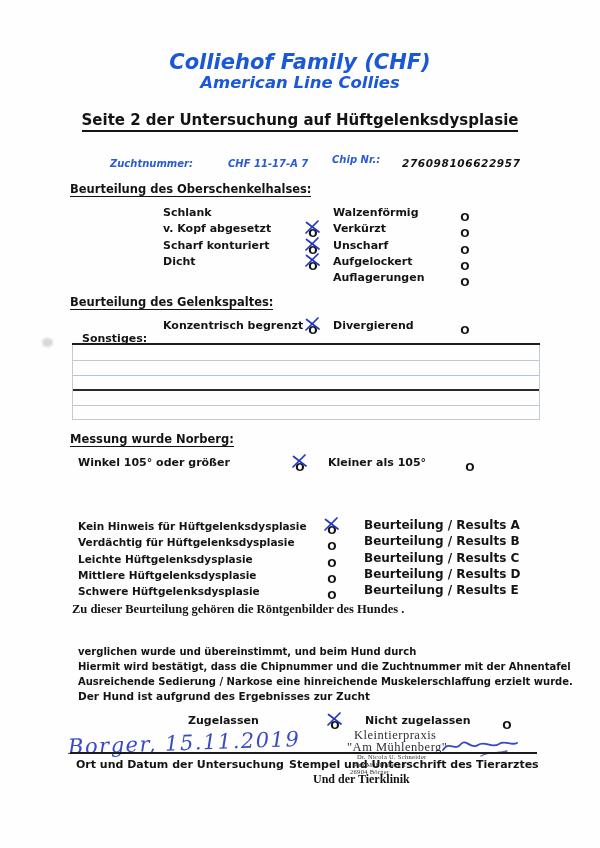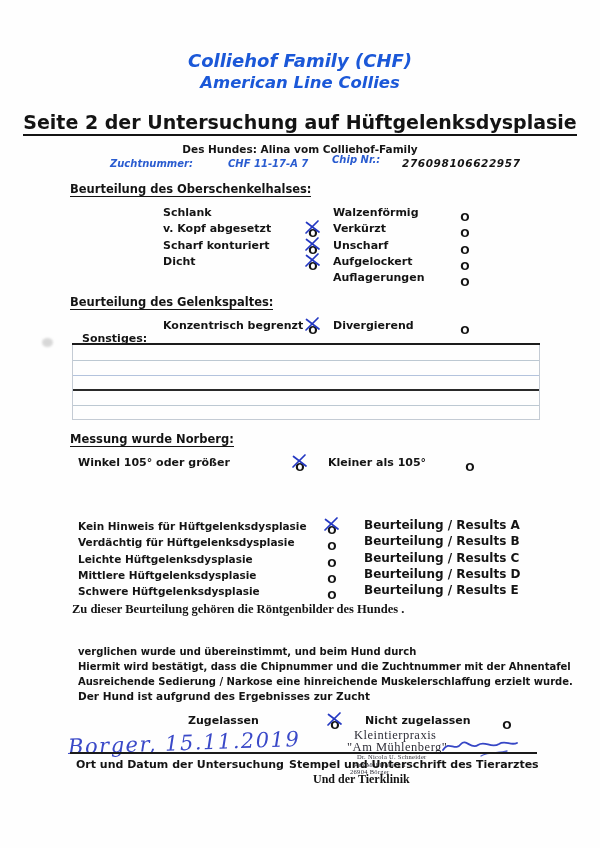--- a/index.html
+++ b/index.html
@@ -9,21 +9,21 @@
     overflow:hidden;margin:0 auto;
   }
   .abs{position:absolute;}
   .b{font-weight:bold;}
   .ctr{left:0;width:600px;text-align:center;}
 
   
   .blue-title{color:#1b58d8;font-weight:bold;font-style:italic;}
   .blue-lbl{color:#2a5cd0;font-weight:bold;font-style:italic;font-size:10px;}
 
-  .page-title{font-size:19px;font-weight:bold;}
+  .page-title{font-size:15px;font-weight:bold;}
   .page-title span{border-bottom:2px solid #141414;padding-bottom:1px;}
 
   .sec-head{font-size:11.5px;font-weight:bold;}
   .sec-head span{border-bottom:1.6px solid #141414;padding-bottom:0px;}
   .sec-head.no-ul span{border-bottom:none;}
 
   
   .chkgrid{display:grid;}
   .chkgrid .row{display:contents;}
   .cell{font-size:11px;font-weight:bold;white-space:nowrap;height:16.3px;line-height:14px;}
@@ -72,26 +72,25 @@
 
   .smudge{width:11px;height:9px;background:#b9b9b9;border-radius:50%;opacity:0.55;filter:blur(1px);}
 </style>
 </head>
 <body>
 
 <div class="page">
 
   <div class="abs smudge" style="left:42px;top:338px;"></div>
 
-  <div class="abs ctr blue-title" style="top:50px;font-size:18px;">Colliehof Family (CHF)</div>
+  <div class="abs ctr blue-title" style="top:50px;font-size:21px;">Colliehof Family (CHF)</div>
   <div class="abs ctr blue-title" style="top:73px;font-size:16.5px;">American Line Collies</div>
 
   <div class="abs ctr page-title" style="top:111px;"><span>Seite 2 der Untersuchung auf Hüftgelenksdysplasie</span></div>
 
-  <div class="abs ctr b" style="top:143px;font-size:10.5px;">Des Hundes: Alina vom Colliehof-Family</div>
 
   <div class="abs blue-lbl" style="left:110px;top:158px;">Zuchtnummer:</div>
   <div class="abs blue-lbl" style="left:228px;top:158px;">CHF 11-17-A 7</div>
   <div class="abs blue-lbl" style="left:332px;top:154px;">Chip Nr.:</div>
   <div class="abs b" style="left:402px;top:157px;font-size:10.5px;font-style:italic;letter-spacing:0.6px;">276098106622957</div>
 
   <div class="abs sec-head" style="left:70px;top:182px;"><span>Beurteilung des Oberschenkelhalses:</span></div>
 
   <div class="abs chkgrid g1" style="left:163px;top:206px;">
     <div class="row">

